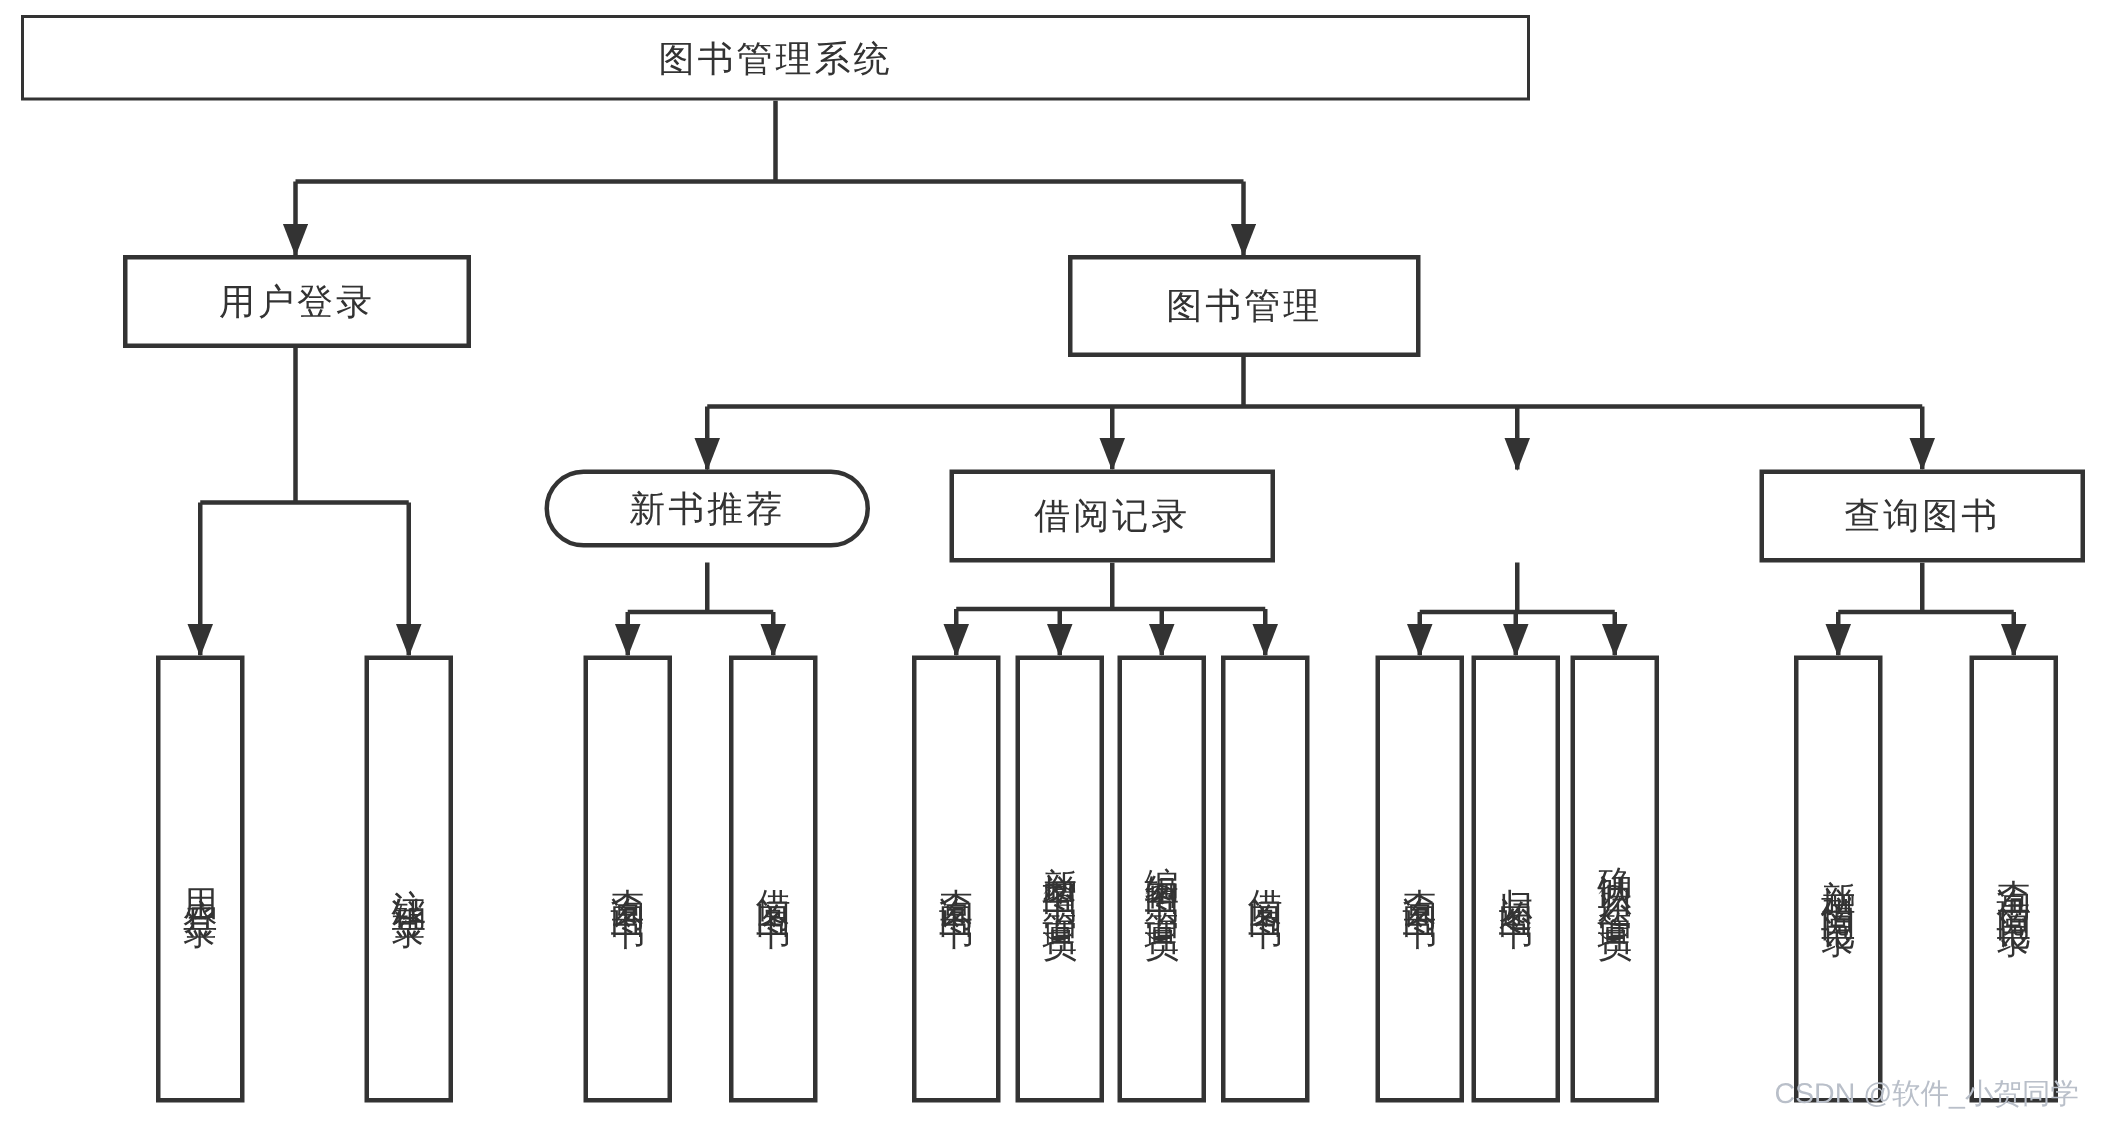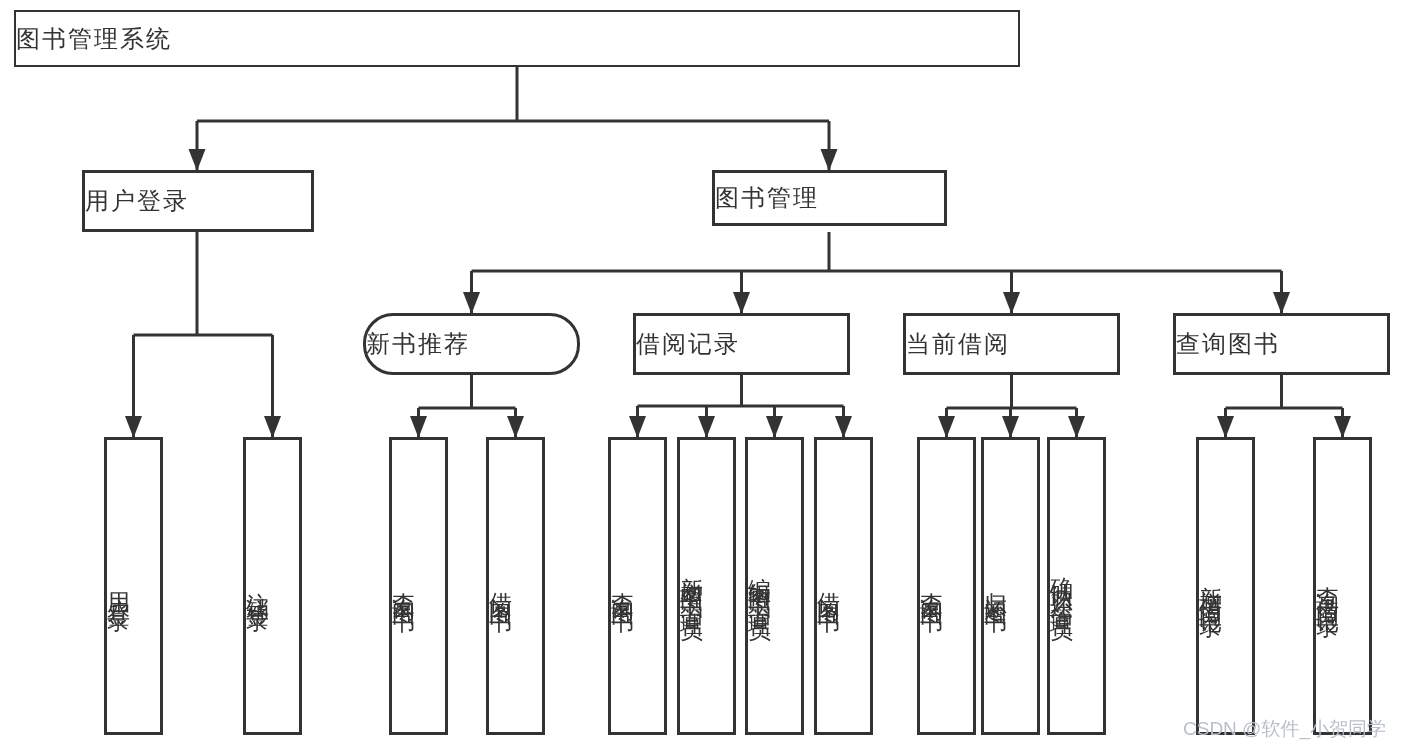--- a/index.html
+++ b/index.html
@@ -31,21 +31,21 @@
     fill: var(--line, #333);
     stroke: none;
   }
   .box {
     position: absolute;
     box-sizing: border-box;
     border: 3px solid var(--line, #333);
     background: var(--background, #fff);
     display: flex;
     align-items: center;
-    justify-content: flex-start;
+    justify-content: center;
   }
   .box.root { border-width: 2px; }
   .hlabel {
     font-size: 24px;
     color: var(--text, #333);
     letter-spacing: 2px;
     white-space: nowrap;
   }
   .vlabel {
     writing-mode: vertical-rl;
@@ -115,32 +115,29 @@
     <line x1="1342.5" y1="408" x2="1342.5" y2="437" marker-end="url(#ah)"></line>
   </svg>
 
   <div class="box root" style="left:14px; top:10px; width:1006px; height:57px;">
     <span class="hlabel">图书管理系统</span>
   </div>
 
   <div class="box" style="left:82px; top:170px; width:232px; height:62px;">
     <span class="hlabel">用户登录</span>
   </div>
-  <div class="box" style="left:712px; top:170px; width:235px; height:56px;">
+  <div class="box" style="left:712px; top:170px; width:235px; height:68px;">
     <span class="hlabel">图书管理</span>
   </div>
 
-  <div class="box" style="left:363px; top:313px; width:217px; height:62px;border-radius:30px;">
+  <div class="box" style="left:363px; top:313px; width:217px; height:52px;border-radius:30px;">
     <span class="hlabel">新书推荐</span>
   </div>
   <div class="box" style="left:633px; top:313px; width:217px; height:62px;">
     <span class="hlabel">借阅记录</span>
-  </div>
-  <div class="box" style="left:903px; top:313px; width:217px; height:62px;">
-    <span class="hlabel">当前借阅</span>
   </div>
   <div class="box" style="left:1173px; top:313px; width:217px; height:62px;">
     <span class="hlabel">查询图书</span>
   </div>
 
   <div class="box" style="left:104px; top:437px; width:59px; height:298px;">
     <span class="vlabel">用户登录</span>
   </div>
   <div class="box" style="left:243px; top:437px; width:59px; height:298px;">
     <span class="vlabel">注销登录</span>

